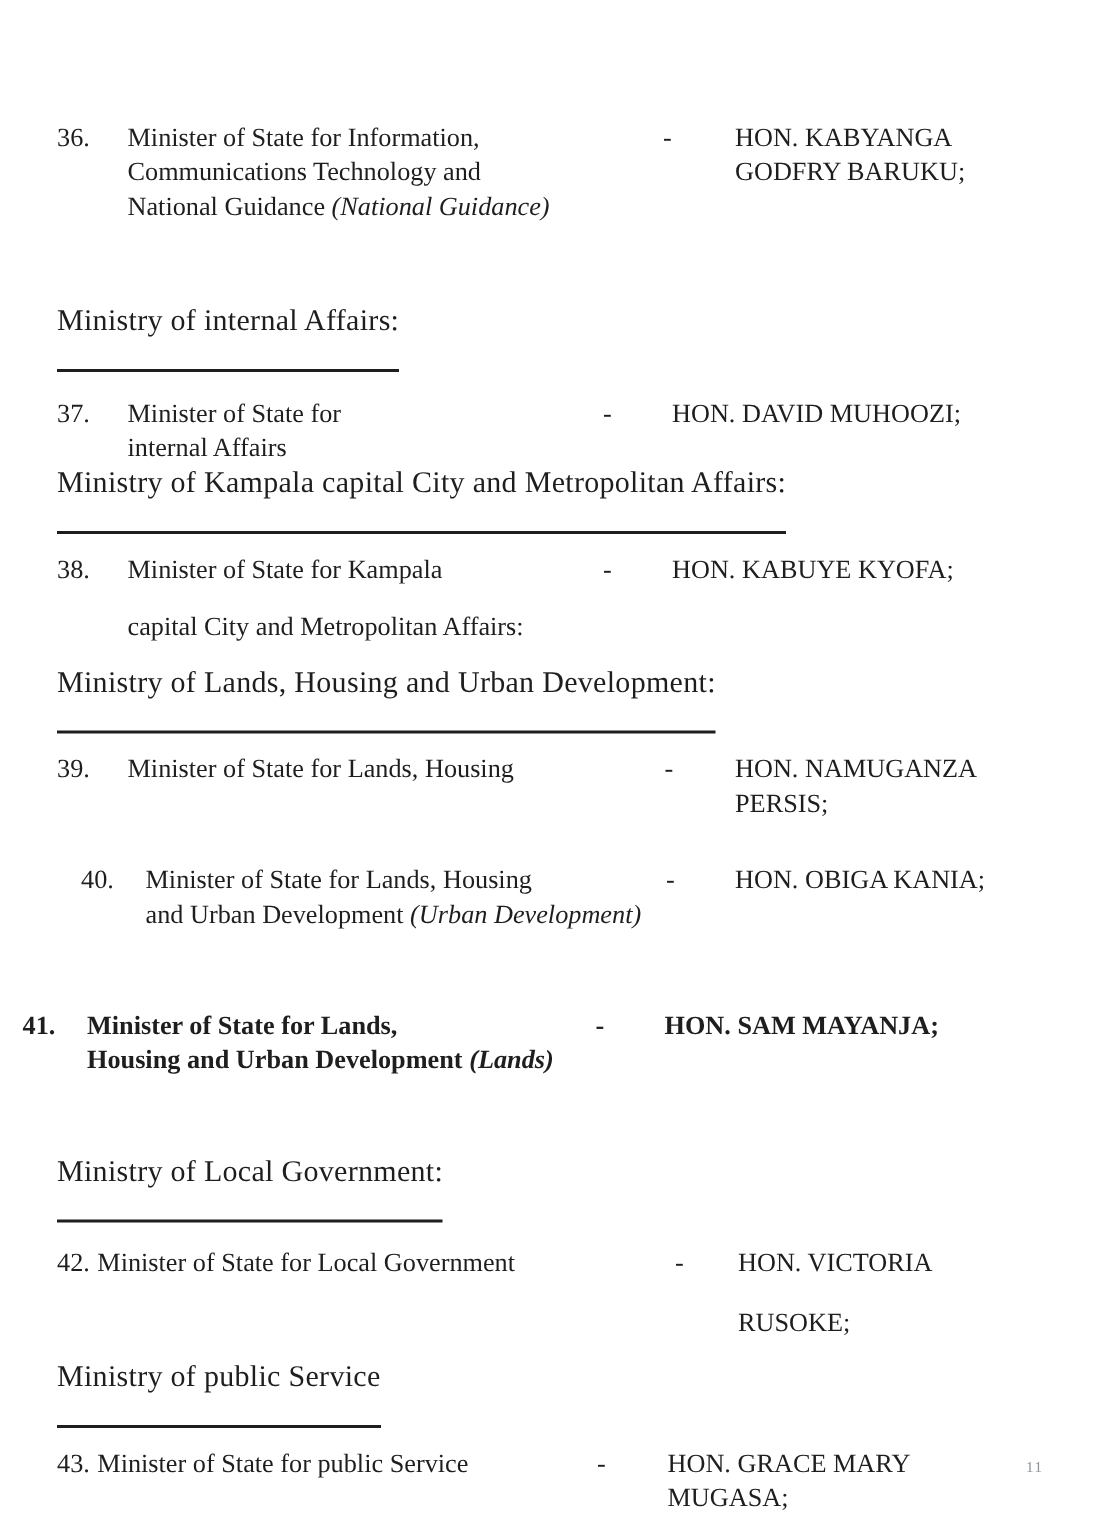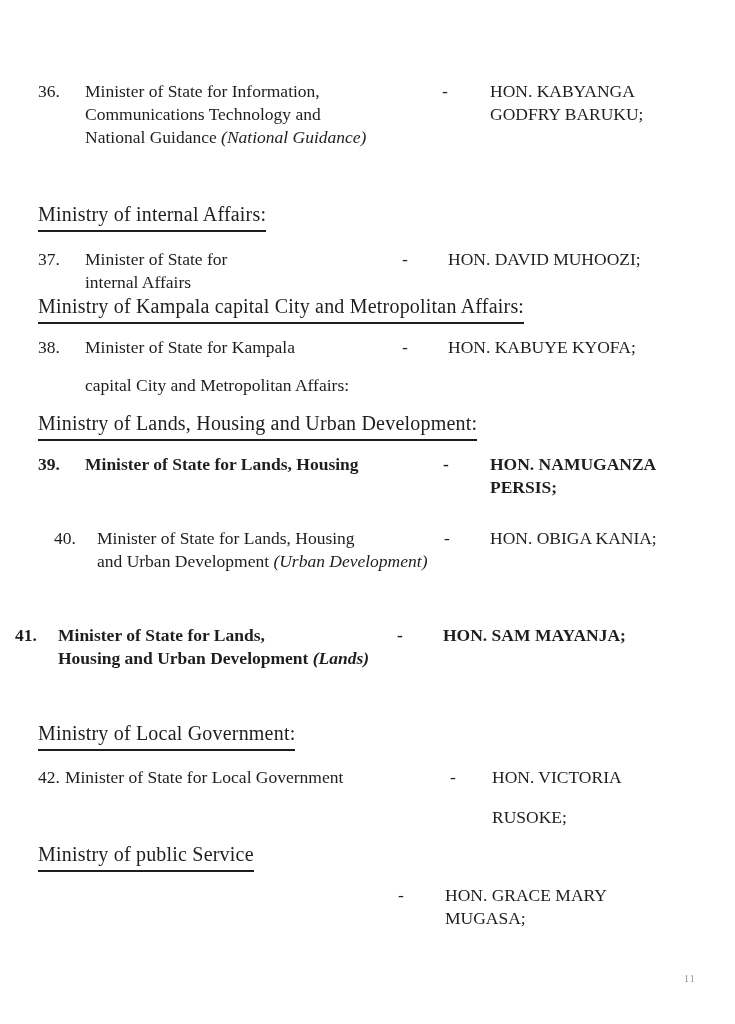--- a/index.html
+++ b/index.html
@@ -54,32 +54,32 @@
   
   .heading {
     padding-left: 38px;
     font-size: 20px;
     line-height: 24px;
     letter-spacing: 0.2px;
     white-space: nowrap;
   }
   .heading-text {
     display: inline-block;
-    padding-bottom: 4px;
+    padding-bottom: 20px;
     border-bottom: 2px solid var(--ink, #1e1e1e);
   }
 
   
   .b-entry-36              { margin-top: 0;    --numw: 47px; --dash: 442px; --name: 490px; }
   .b-heading-internal-affairs  { margin-top: 53px; }
   .b-entry-37              { margin-top: 16px; --numw: 47px; --dash: 402px; --name: 448px; }
   .b-heading-kampala       { margin-top: 0; }
   .b-entry-38              { margin-top: 12px; --numw: 47px; --dash: 402px; --name: 448px; }
   .b-heading-lands         { margin-top: 14px; }
-  .b-entry-39              { margin-top: 12px; font-weight: bold; --numw: 47px; --dash: 443px; --name: 490px; }
+  .b-entry-39              { margin-top: 12px; --numw: 47px; --dash: 443px; --name: 490px; }
   .b-entry-40              { margin-top: 51px; --numw: 43px; --dash: 444px; --name: 490px; padding-left: 54px; }
   .b-entry-41              { margin-top: 51px; --numw: 43px; --dash: 397px; --name: 443px; padding-left: 15px; font-weight: bold; }
   .b-heading-local-government  { margin-top: 51px; }
   .b-entry-42              { margin-top: 15px; --dash: 450px; --name: 492px; min-height: 63px; }
   .b-heading-public-service    { margin-top: 13px; }
   .b-entry-43              { margin-top: 12px; --dash: 398px; --name: 445px; min-height: 46px; }
 
   
   .page-number {
     position: absolute;
@@ -152,20 +152,21 @@
       <div class="entry b-entry-42 inline">
         <div class="title-line"><span class="num">42.</span><span>Minister of State for Local Government</span></div>
         <span class="dash">-</span>
         <div class="name">
           <div class="name-line">HON. VICTORIA</div>
           <div class="name-line gap-name">RUSOKE;</div>
         </div>
       </div>
       <div class="heading b-heading-public-service"><span class="heading-text">Ministry of public Service</span></div>
       <div class="entry b-entry-43 inline">
+        <div class="title-line"><span class="num">43.</span><span>Minister of State for public Service</span></div>
         <span class="dash">-</span>
         <div class="name">
           <div class="name-line">HON. GRACE MARY</div>
           <div class="name-line">MUGASA;</div>
         </div>
       </div>
     </div>
   <span class="page-number">11</span>
 </div>
 

